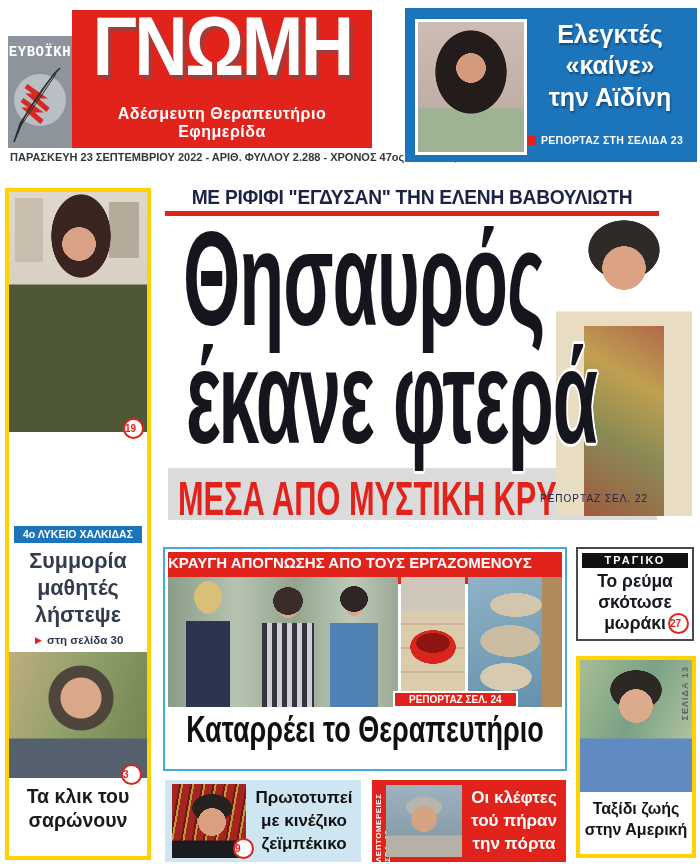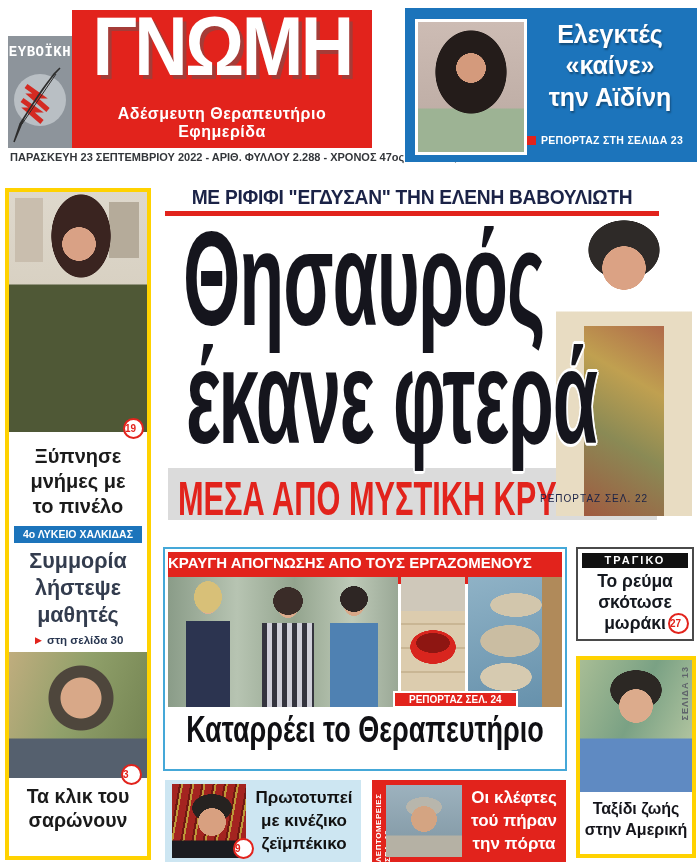--- a/index.html
+++ b/index.html
@@ -190,30 +190,25 @@
     </div>
     <div class="abs aidini-ref">
       <span class="red-sq"></span>
       <span class="aidini-ref-txt">ΡΕΠΟΡΤΑΖ ΣΤΗ ΣΕΛΙΔΑ 23</span>
     </div>
   </div>
 
   <div class="abs left-col">
     <div class="ph ph-leftwoman"></div>
     <div class="num-badge badge-19">19</div>
-    <div class="abs lc-head1">
-      <div>Ξύπνησε</div>
-      <div>μνήμες με</div>
-      <div>το πινέλο</div>
-    </div>
     <div class="abs lc-badge">4ο ΛΥΚΕΙΟ ΧΑΛΚΙΔΑΣ</div>
     <div class="abs lc-head2">
       <div>Συμμορία</div>
+      <div>μαθητές</div>
       <div>λήστεψε</div>
-      <div>μαθητές</div>
     </div>
     <div class="abs lc-ref">
       <span class="arrow-red">►</span><span>στη σελίδα 30</span>
     </div>
     <div class="ph ph-beardman"></div>
     <div class="num-badge badge-3">3</div>
     <div class="abs lc-head3">
       <div>Τα κλικ του</div>
       <div>σαρώνουν</div>
     </div>

